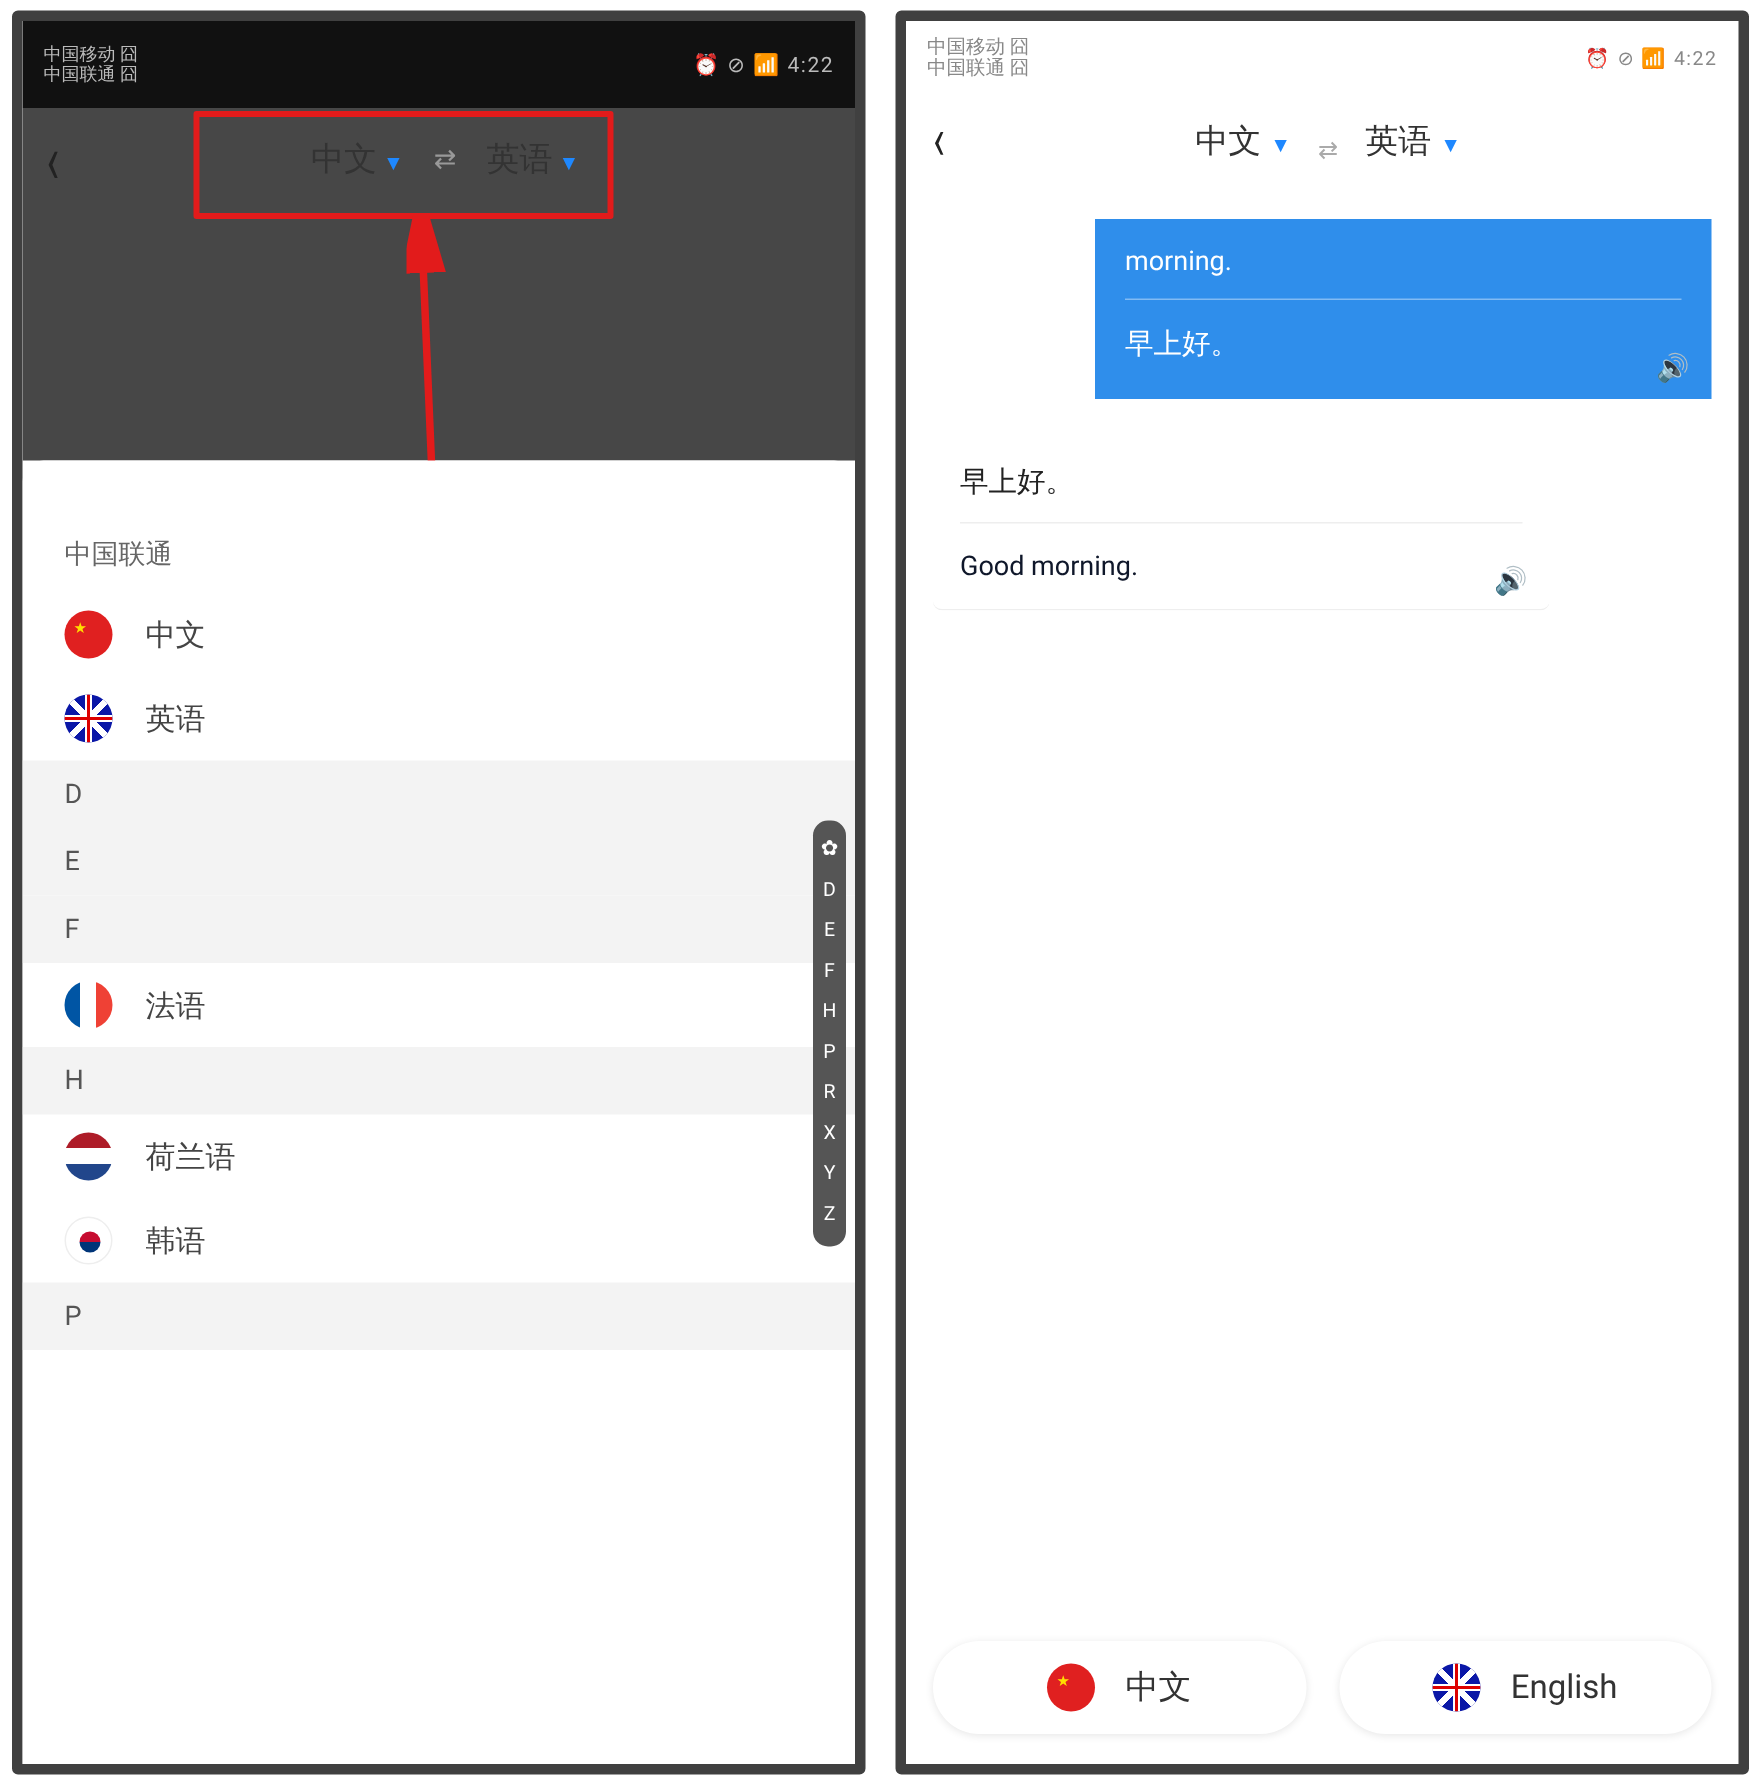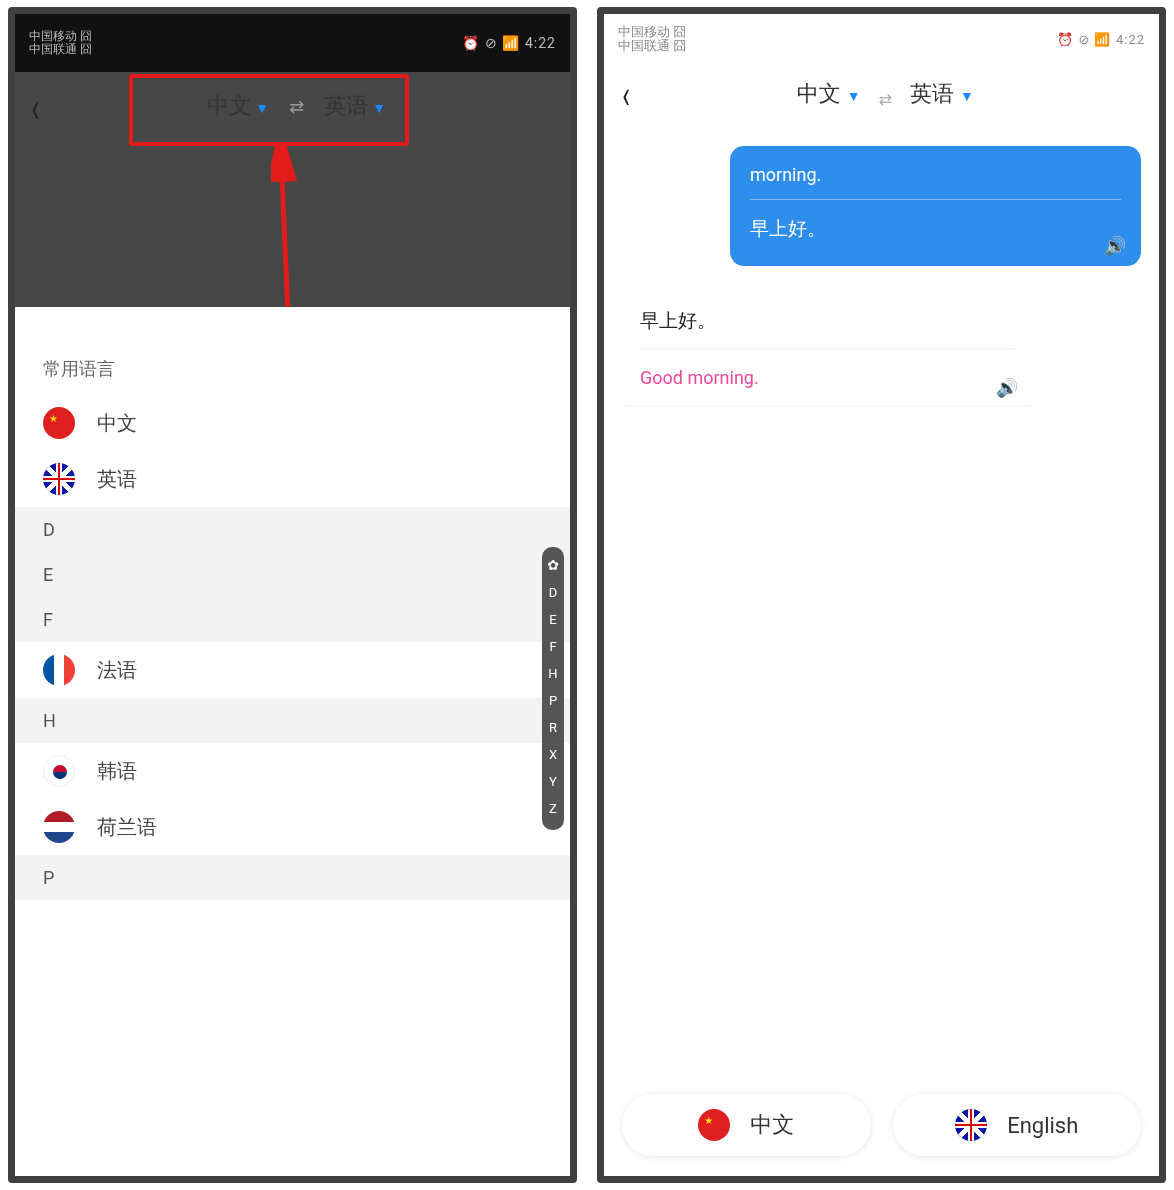--- a/index.html
+++ b/index.html
@@ -44,27 +44,27 @@
   
   .right-top { height:50px; display:flex; align-items:center; padding:0 14px; color:#888; font-size:13px; }
   .right-top .right { margin-left:auto; letter-spacing:1px; }
   .r-header { height:60px; display:flex; align-items:center; padding:0 18px; }
   .r-header .back { font-size:26px; color:#222; transform:scaleY(1.5); }
   .r-header .center { margin:0 auto; display:flex; align-items:flex-end; gap:18px; font-size:22px; color:#333; }
   .r-header .chev { color:#1e88ff; font-size:14px; margin-left:6px; }
   .r-header .swap { color:#aaa; font-size:16px; }
 
   .chat { flex:1; padding:22px 18px 0; position:relative; }
-  .bubble-blue { background:#2f8eeb; color:#fff; border-radius:14px; padding:18px 20px 14px; margin-left:108px; position:relative; }
+  .bubble-blue { background:#2f8eeb; color:#fff; border-radius:0; padding:18px 20px 14px; margin-left:108px; position:relative; }
   .bubble-blue .line1 { font-size:18px; padding-bottom:14px; border-bottom:1px solid rgba(255,255,255,.4); }
   .bubble-blue .line2 { font-size:19px; padding-top:16px; padding-bottom:10px; }
   .bubble-blue .spk { position:absolute; right:14px; bottom:10px; color:#fff; font-size:18px; }
   .bubble-white { background:#fff; border-radius:6px; padding:14px 18px 10px; margin:28px 108px 0 0; border-bottom:1px solid #eee; position:relative; }
   .bubble-white .line1 { font-size:19px; padding-bottom:14px; border-bottom:1px solid #eee; color:#222; }
-  .bubble-white .line2 { font-size:18px; padding-top:18px; padding-bottom:8px; color:#ec4899; }
+  .bubble-white .line2 { font-size:18px; padding-top:18px; padding-bottom:8px; color:#0f172a; }
   .bubble-white .spk { position:absolute; right:14px; bottom:8px; color:#1e88ff; font-size:18px; }
   .spk::before { content:"\1F50A"; }
 
   .bottom-langs { position:absolute; bottom:20px; left:18px; right:18px; display:flex; gap:22px; }
   .bottom-langs .btn { flex:1; height:62px; background:#fff; border-radius:34px; box-shadow:0 1px 6px rgba(0,0,0,.1); display:flex; align-items:center; justify-content:center; gap:20px; font-size:22px; color:#333; }
 </style>
 </head>
 <body>
 
 <div class="screen">
@@ -91,47 +91,47 @@
   <svg class="red-arrow" width="60" height="300">
     <defs>
         <marker id="ah" markerWidth="12" markerHeight="12" refX="6" refY="3" orient="auto">
       <path d="M0,0 L12,3 L0,6 z" fill="#e21b1b"></path>
         </marker>
       </defs>
     <line x1="22" y1="290" x2="10" y2="8" stroke="#e21b1b" stroke-width="5" marker-end="url(#ah)"></line>
   </svg>
 
   <div class="lang-sheet">
-    <h4>常用语言</h4>
+    <h4>中国联通</h4>
     <div id="common-list">
         <div class="lang-item">
       <span class="flag flag-cn"></span>
       <span>中文</span>
     </div>
         <div class="lang-item">
       <span class="flag flag-uk"></span>
       <span>英语</span>
     </div>
       </div>
     <div id="section-list">
         <div class="section-head">D</div>
         <div class="section-head">E</div>
         <div class="section-head">F</div>
         <div class="lang-item">
         <span class="flag flag-fr"></span>
         <span>法语</span>
       </div>
         <div class="section-head">H</div>
         <div class="lang-item">
+        <span class="flag flag-nl"></span>
+        <span>荷兰语</span>
+      </div>
+        <div class="lang-item">
         <span class="flag flag-kr"></span>
         <span>韩语</span>
-      </div>
-        <div class="lang-item">
-        <span class="flag flag-nl"></span>
-        <span>荷兰语</span>
       </div>
         <div class="section-head">P</div>
       </div>
     <div class="index-bar" id="index-bar">
         <span>✿</span>
         <span>D</span>
         <span>E</span>
         <span>F</span>
         <span>H</span>
         <span>P</span>

